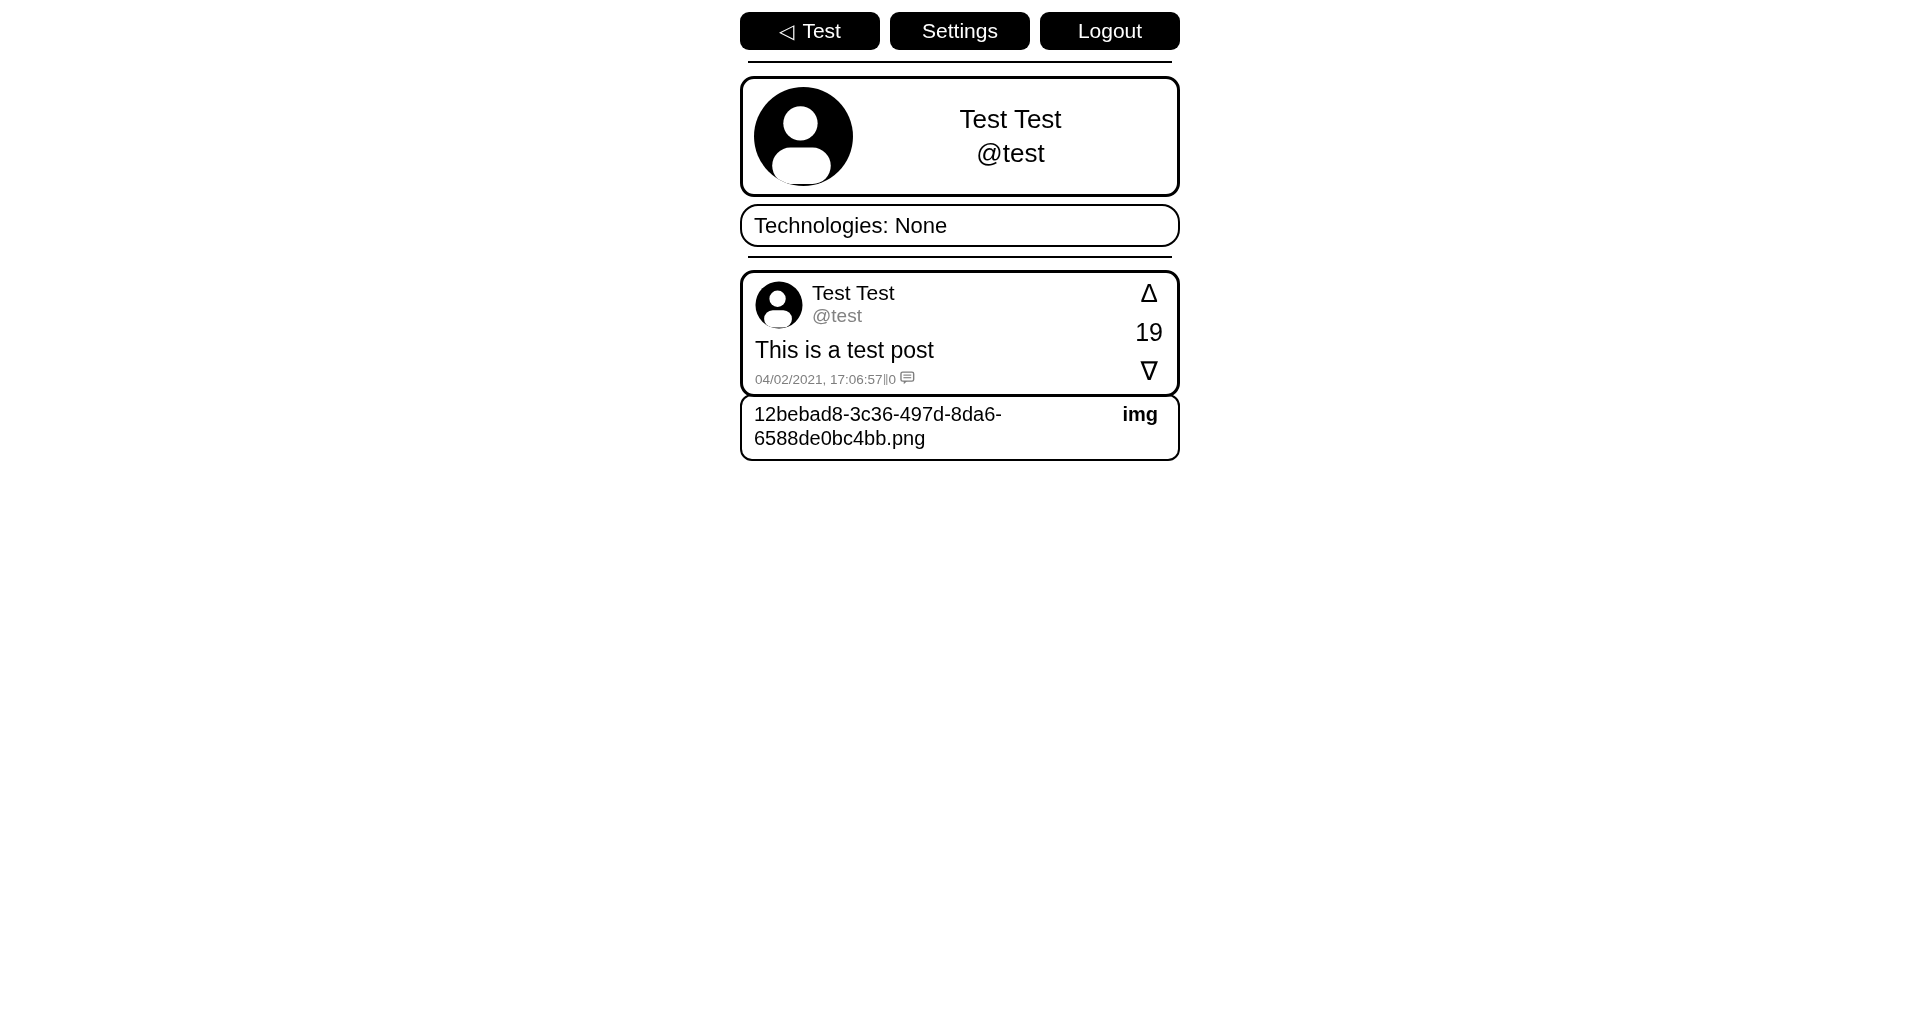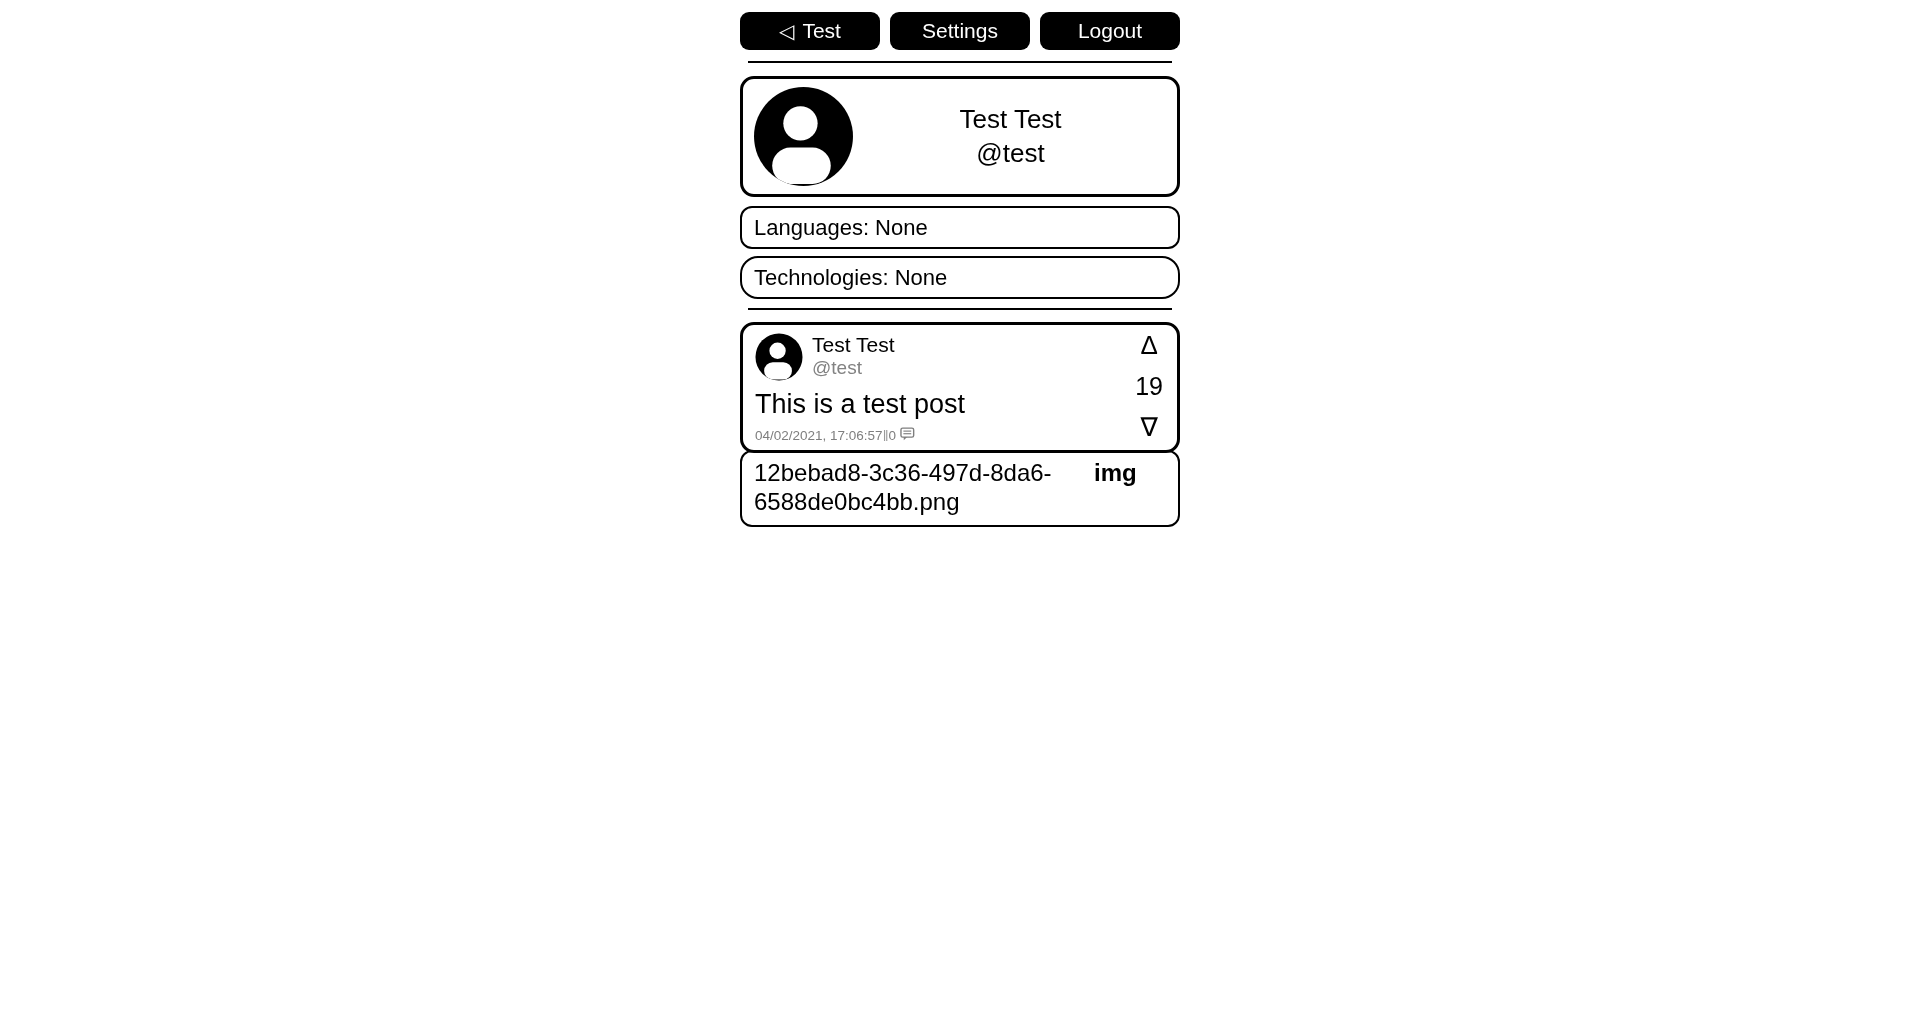--- a/index.html
+++ b/index.html
@@ -93,21 +93,21 @@
     padding: 8px 12px 6px 12px;
     position: relative;
     background: #ffffff;
     min-height: 118px;
   }
   .post-header { display: flex; gap: 9px; align-items: flex-start; }
   .avatar-sm { width: 48px; height: 48px; flex: 0 0 auto; }
   .avatar-sm svg { width: 100%; height: 100%; display: block; }
   .post-author-name { font-size: 21px; line-height: 1.15; }
   .post-author-handle { font-size: 19px; line-height: 1.2; color: #828282; }
-  .post-body { font-size: 27px; margin-top: 8px; }
+  .post-body { font-size: 23px; margin-top: 8px; }
   .post-meta {
     margin-top: 7px;
     display: flex;
     align-items: center;
     color: #7e7e7e;
     font-size: 13.5px;
   }
   .meta-sep { font-size: 14px; color: #9a9a9a; }
   .comment-group { display: flex; align-items: center; gap: 4px; }
   .vote-col {
@@ -132,24 +132,25 @@
     cursor: pointer;
     color: #000000;
   }
   .vote-score { font-size: 25px; }
 
   
   .attachment-card {
     margin-top: -3px;
     border: 2.5px solid #000000;
     border-radius: 12px;
-    padding: 6px 12px 8px 12px;
-    display: flex;
+    padding: 6px 20px 8px 12px;
+    display: flex;
+    justify-content: space-between;
     align-items: flex-start;
-    font-size: 24px;
+    font-size: 20px;
     line-height: 1.22;
     background: #ffffff;
     cursor: pointer;
   }
   .attachment-name { flex: 0 1 auto; max-width: 340px; }
   .attachment-type { flex: 0 0 auto; font-weight: bold; }
 </style>
 </head>
 <body>
 
@@ -184,23 +185,20 @@
           <rect x="19" y="61" width="58" height="36" rx="18"></rect>
         </g>
       </svg>
     </div>
     <div class="profile-info">
       <div>Test Test</div>
       <div>@test</div>
     </div>
   </div>
 
-  <div class="info-box first">
-    <span>Languages: None</span>
-  </div>
   <div class="info-box second">
     <span>Technologies: None</span>
   </div>
 
   <hr class="divider second">
 
   <div class="post-card">
     <div class="post-header">
       <div class="avatar-sm">
         <svg viewBox="0 0 100 100" xmlns="http://www.w3.org/2000/svg">

